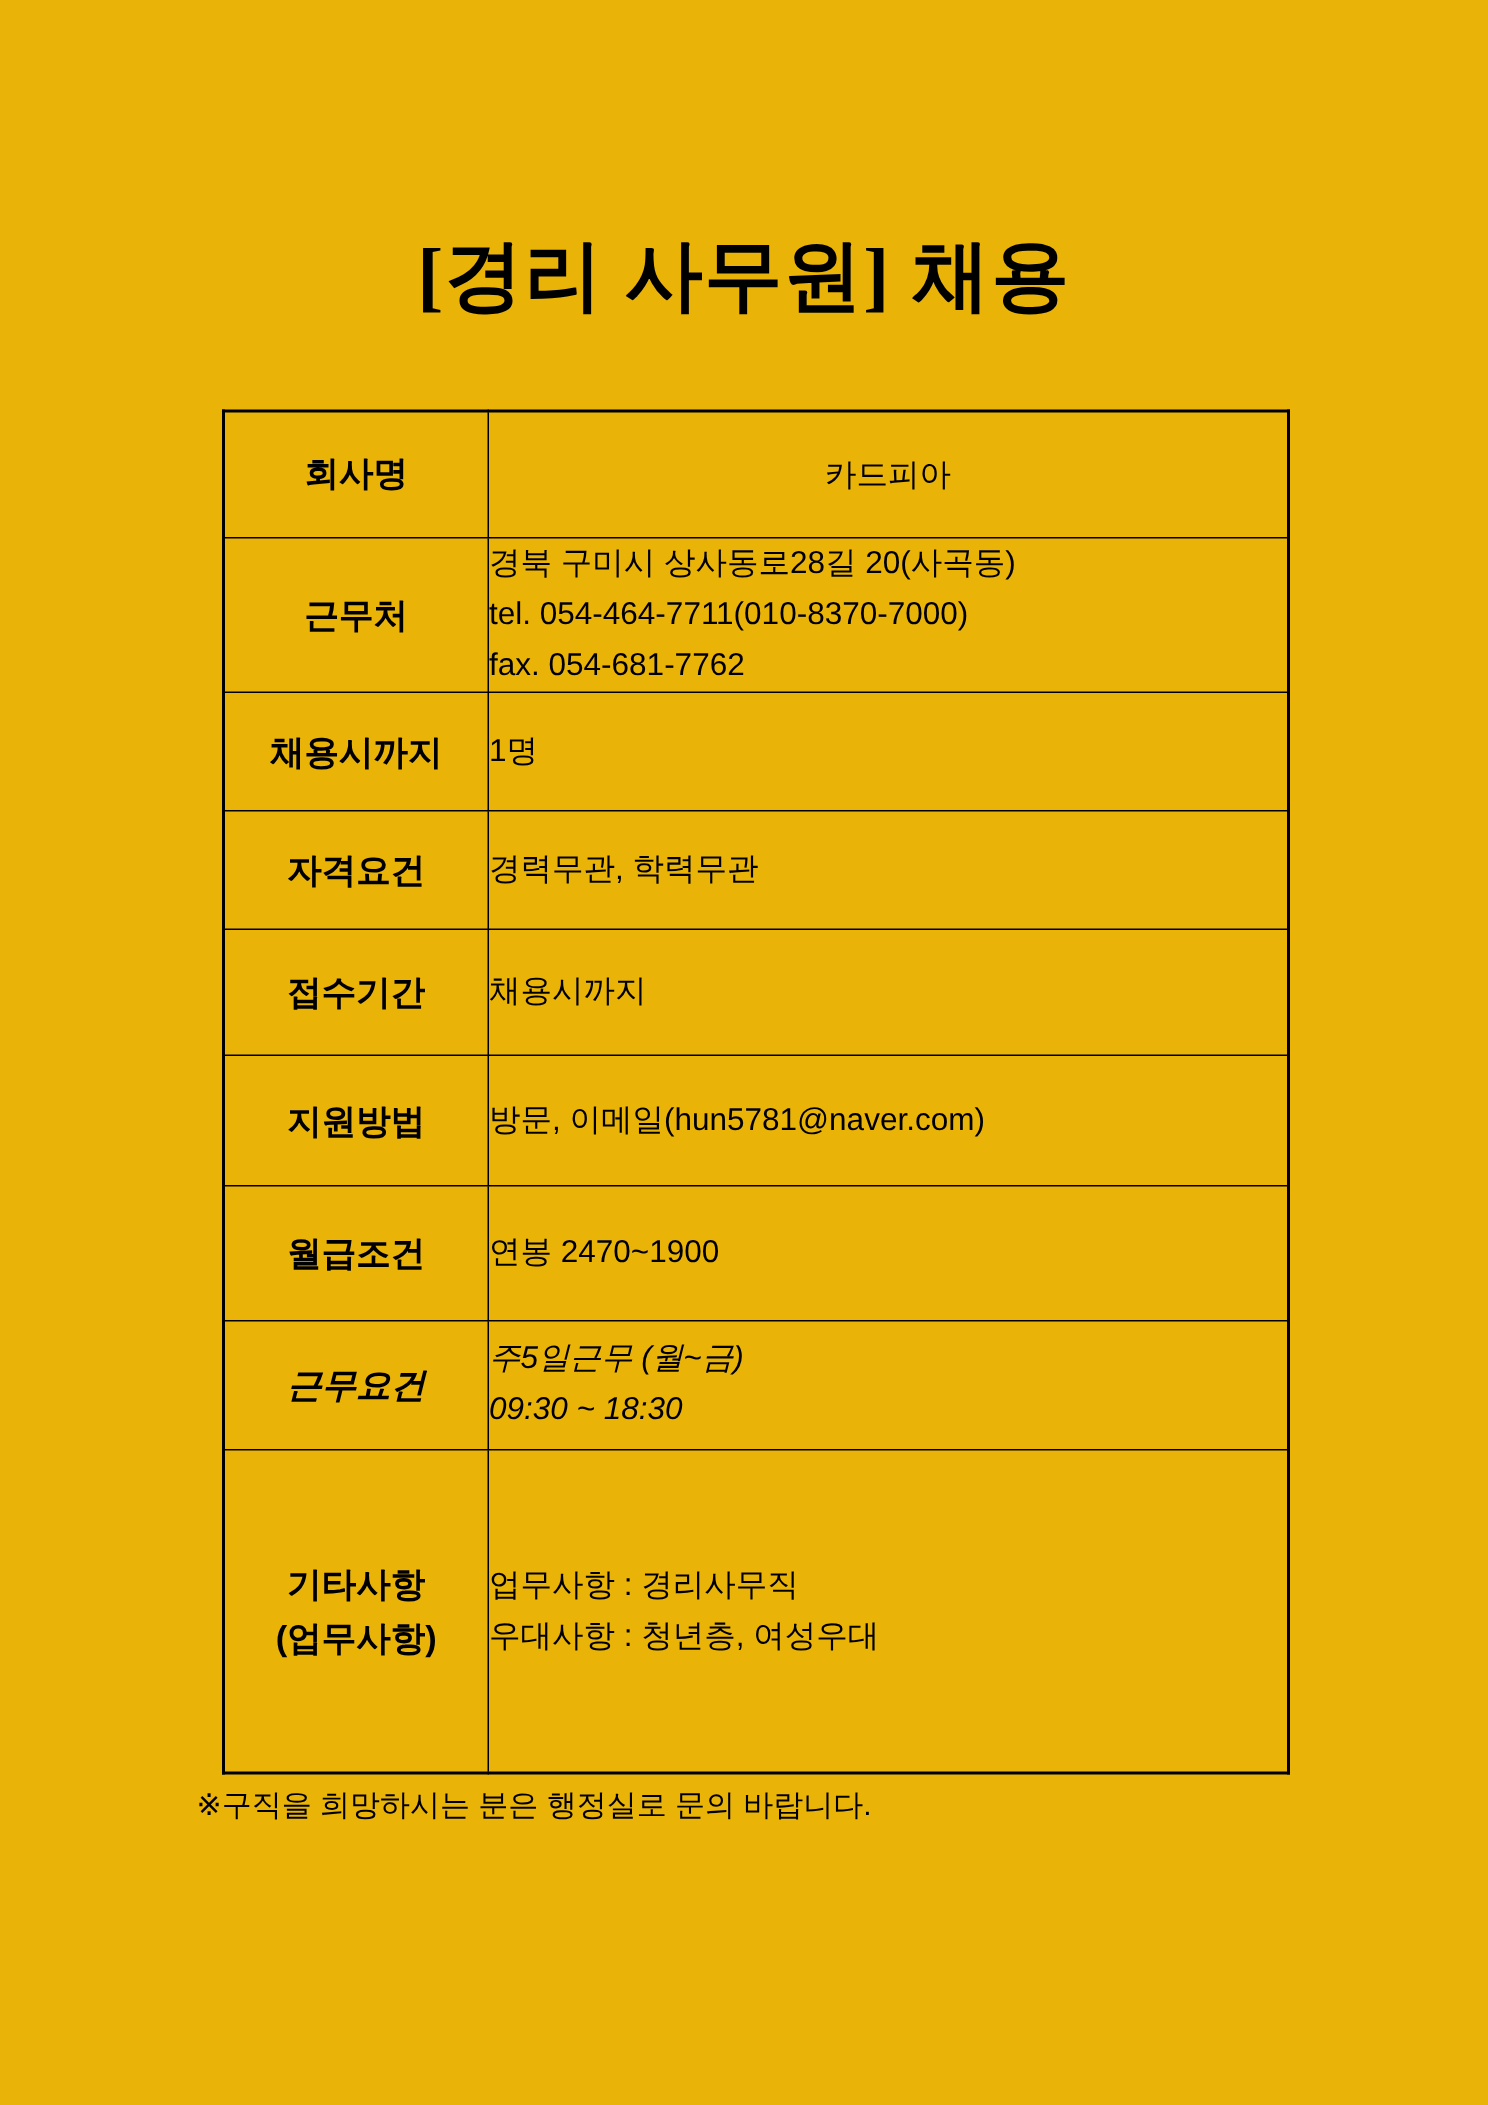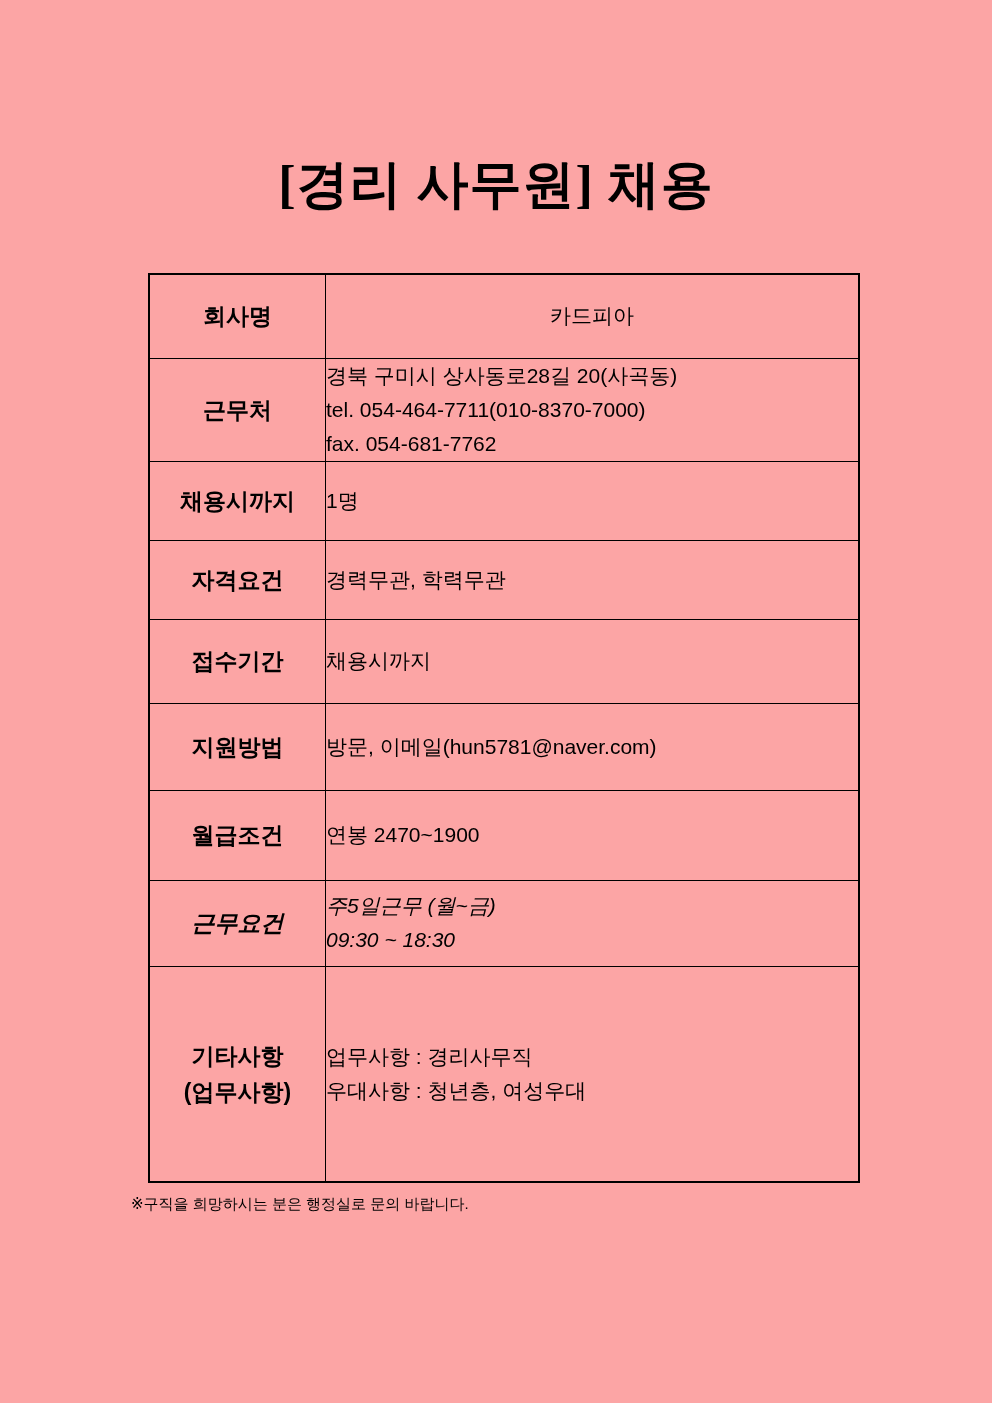--- a/index.html
+++ b/index.html
@@ -4,21 +4,21 @@
 <style>
   html, body {
     margin: 0;
     padding: 0;
     background: #ffffff;
   }
   .page {
     position: relative;
     width: 992px;
     height: 1403px;
-    background: #fca5a5;
+    background: #eab308;
     color: #000000;
     font-family: "Liberation Sans", "DejaVu Sans", sans-serif;
     overflow: hidden;
   }
   .title {
     margin: 0;
     padding-top: 152px;
     text-align: center;
     font-family: "Liberation Serif", "DejaVu Serif", serif;
     font-weight: bold;
@@ -50,32 +50,32 @@
   td.val {
     padding-left: 9px;
     font-size: 21px;
     line-height: 34px;
     text-align: left;
   }
   td.val.center {
     text-align: center;
     padding-left: 0;
   }
-  tr.r0 { height: 84px; }
+  tr.r0 { height: 84px; font-family: Liberation Serif, serif; }
   tr.r1 { height: 98px; }
   tr.r2 { height: 79px; }
   tr.r3 { height: 79px; }
   tr.r4 { height: 84px; }
   tr.r5 { height: 87px; }
   tr.r6 { height: 90px; }
   tr.r7 { height: 86px; font-style: italic; }
   tr.r8 { height: 216px; }
   .footer-note {
     margin: 6px 0 0 131px;
-    font-size: 15px;
+    font-size: 20px;
     line-height: 30px;
     color: #000000;
   }
 </style>
 </head>
 <body>
 
 <div class="page">
 
   <h1 class="title">[경리 사무원] 채용</h1>

